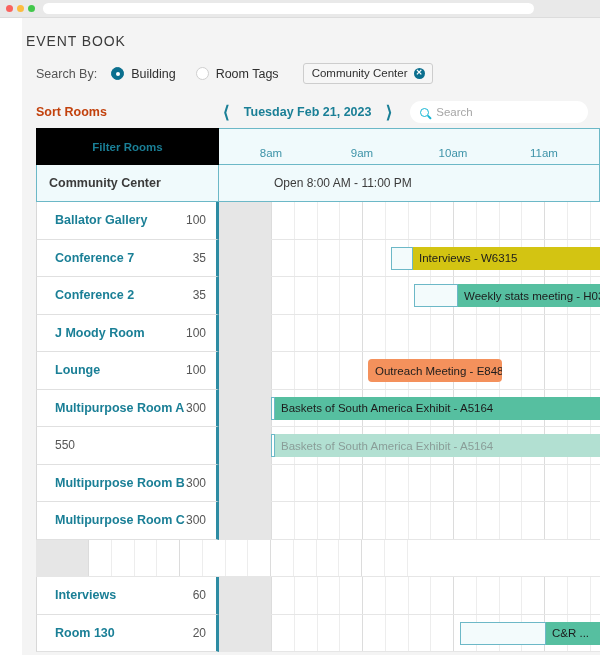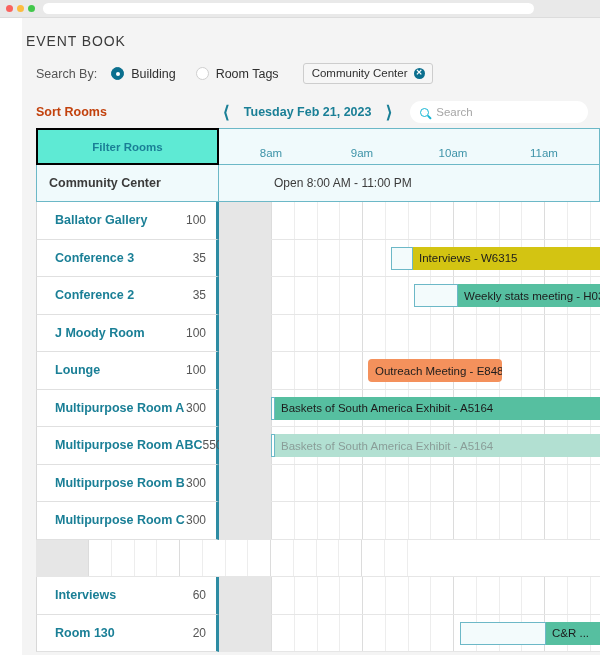--- a/index.html
+++ b/index.html
@@ -175,21 +175,21 @@
     margin-left: 14px;
     width: 564px;
     height: 530px;
     overflow: hidden;
   }
 
   .sched-head { display: flex; height: 37px; }
 
   .filter-rooms-cell {
     width: 183px;
-    background: #5eead4;
+    background: #000000;
     border: 2px solid #000000;
     display: flex; align-items: center; justify-content: center;
     font-size: 11.5px;
     font-weight: bold;
     color: #1a7f96;
   }
   .time-head {
     flex: 1;
     background: #f0fafc;
     border-top: 1px solid #6cb8c7;
@@ -410,21 +410,21 @@
               <div class="gridline" style="left: 256.75px;"></div>
               <div class="gridline" style="left: 279.5px;"></div>
               <div class="gridline" style="left: 302.25px;"></div>
               <div class="gridline hour" style="left: 325px;"></div>
               <div class="gridline" style="left: 347.75px;"></div>
               <div class="gridline" style="left: 370.5px;"></div>
             </div>
           </div>
           <div class="room-row">
             <div class="room-cell">
-              <span class="room-name">Conference 3</span>
+              <span class="room-name">Conference 7</span>
               <span class="room-cap">35</span>
             </div>
             <div class="row-track">
               <div class="closed-block"></div>
               <div class="gridline hour" style="left: 52px;"></div>
               <div class="gridline" style="left: 74.75px;"></div>
               <div class="gridline" style="left: 97.5px;"></div>
               <div class="gridline" style="left: 120.25px;"></div>
               <div class="gridline hour" style="left: 143px;"></div>
               <div class="gridline" style="left: 165.75px;"></div>
@@ -549,21 +549,20 @@
               <div class="gridline" style="left: 347.75px;"></div>
               <div class="gridline" style="left: 370.5px;"></div>
               <div class="event teal-full" style="left: 52px; width: 381px;">
                 <span class="edge"></span>
                 <span class="event-label">Baskets of South America Exhibit - A5164</span>
               </div>
             </div>
           </div>
           <div class="room-row">
             <div class="room-cell">
-              <span class="room-name">Multipurpose Room ABC</span>
               <span class="room-cap">550</span>
             </div>
             <div class="row-track">
               <div class="closed-block"></div>
               <div class="gridline hour" style="left: 52px;"></div>
               <div class="gridline" style="left: 74.75px;"></div>
               <div class="gridline" style="left: 97.5px;"></div>
               <div class="gridline" style="left: 120.25px;"></div>
               <div class="gridline hour" style="left: 143px;"></div>
               <div class="gridline" style="left: 165.75px;"></div>

